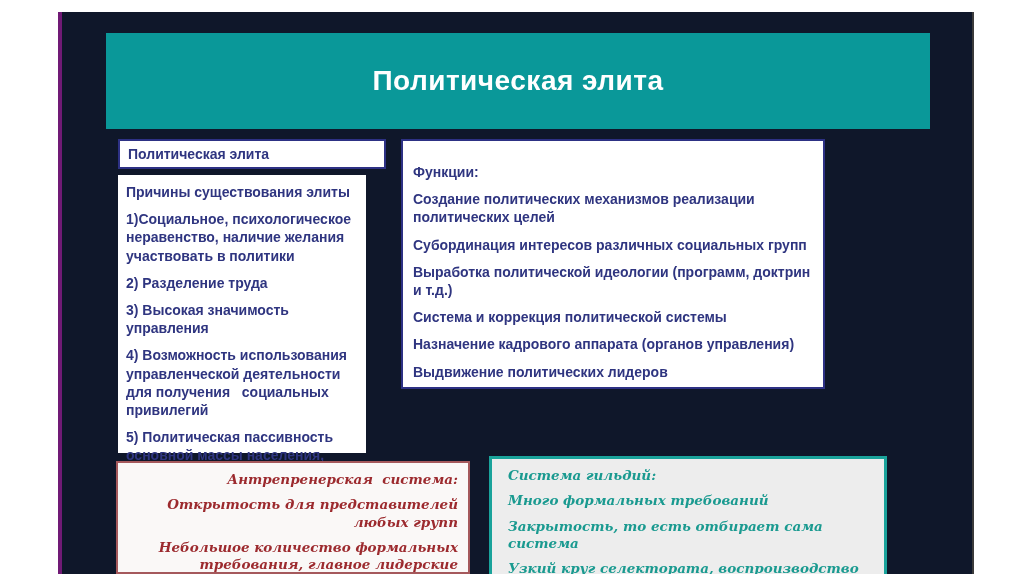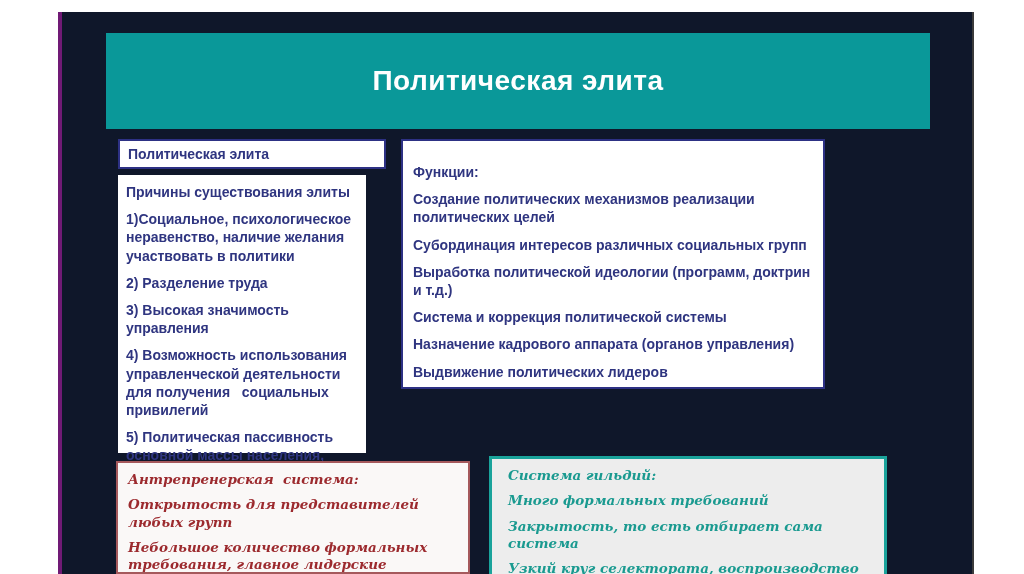--- a/index.html
+++ b/index.html
@@ -42,21 +42,21 @@
   }
   .italic-box p{
     font-family:"DejaVu Serif", serif;font-style:italic;font-weight:bold;
     font-size:13.5px;line-height:1.28;margin:0 0 8px 0;white-space:pre-wrap;
   }
   .red-box{
     position:absolute;left:54px;top:449px;width:354px;height:113px;
     background:#faf8f7;border:2px solid #a5595c;box-sizing:border-box;
     padding:8px 10px;
   }
-  .red-box p{color:#9c2a2e;}
+  .red-box p{color:#9c2a2e;text-align:right;}
   .teal-box{
     position:absolute;left:427px;top:444px;width:398px;height:127px;
     background:#ededed;border:3px solid #1aa39b;box-sizing:border-box;
     padding:8px 16px;
   }
   .teal-box p{color:#1a9a90;}
   .bottom-strip{
     position:absolute;left:44px;top:568px;width:594px;height:3px;
     background:#b49a9e;
   }

